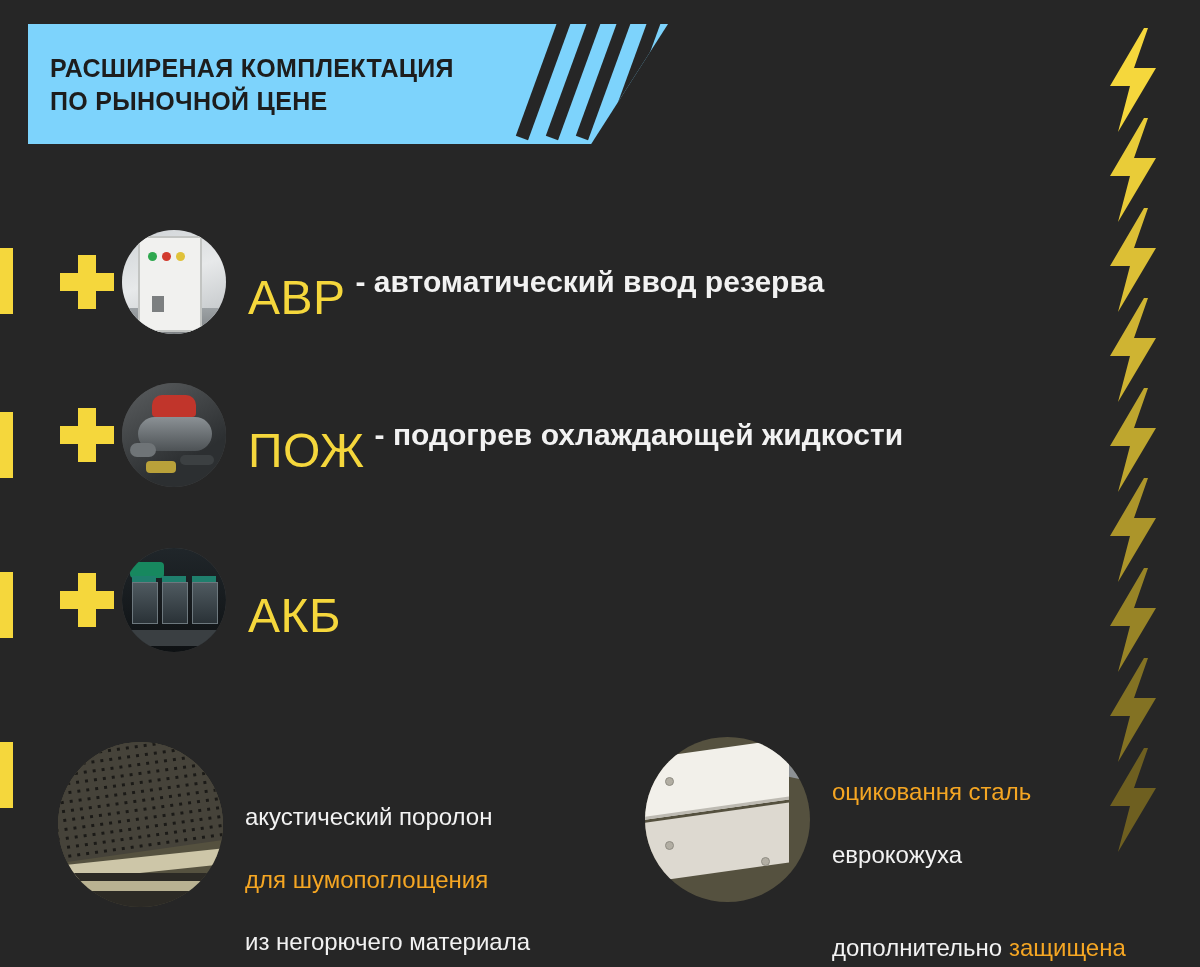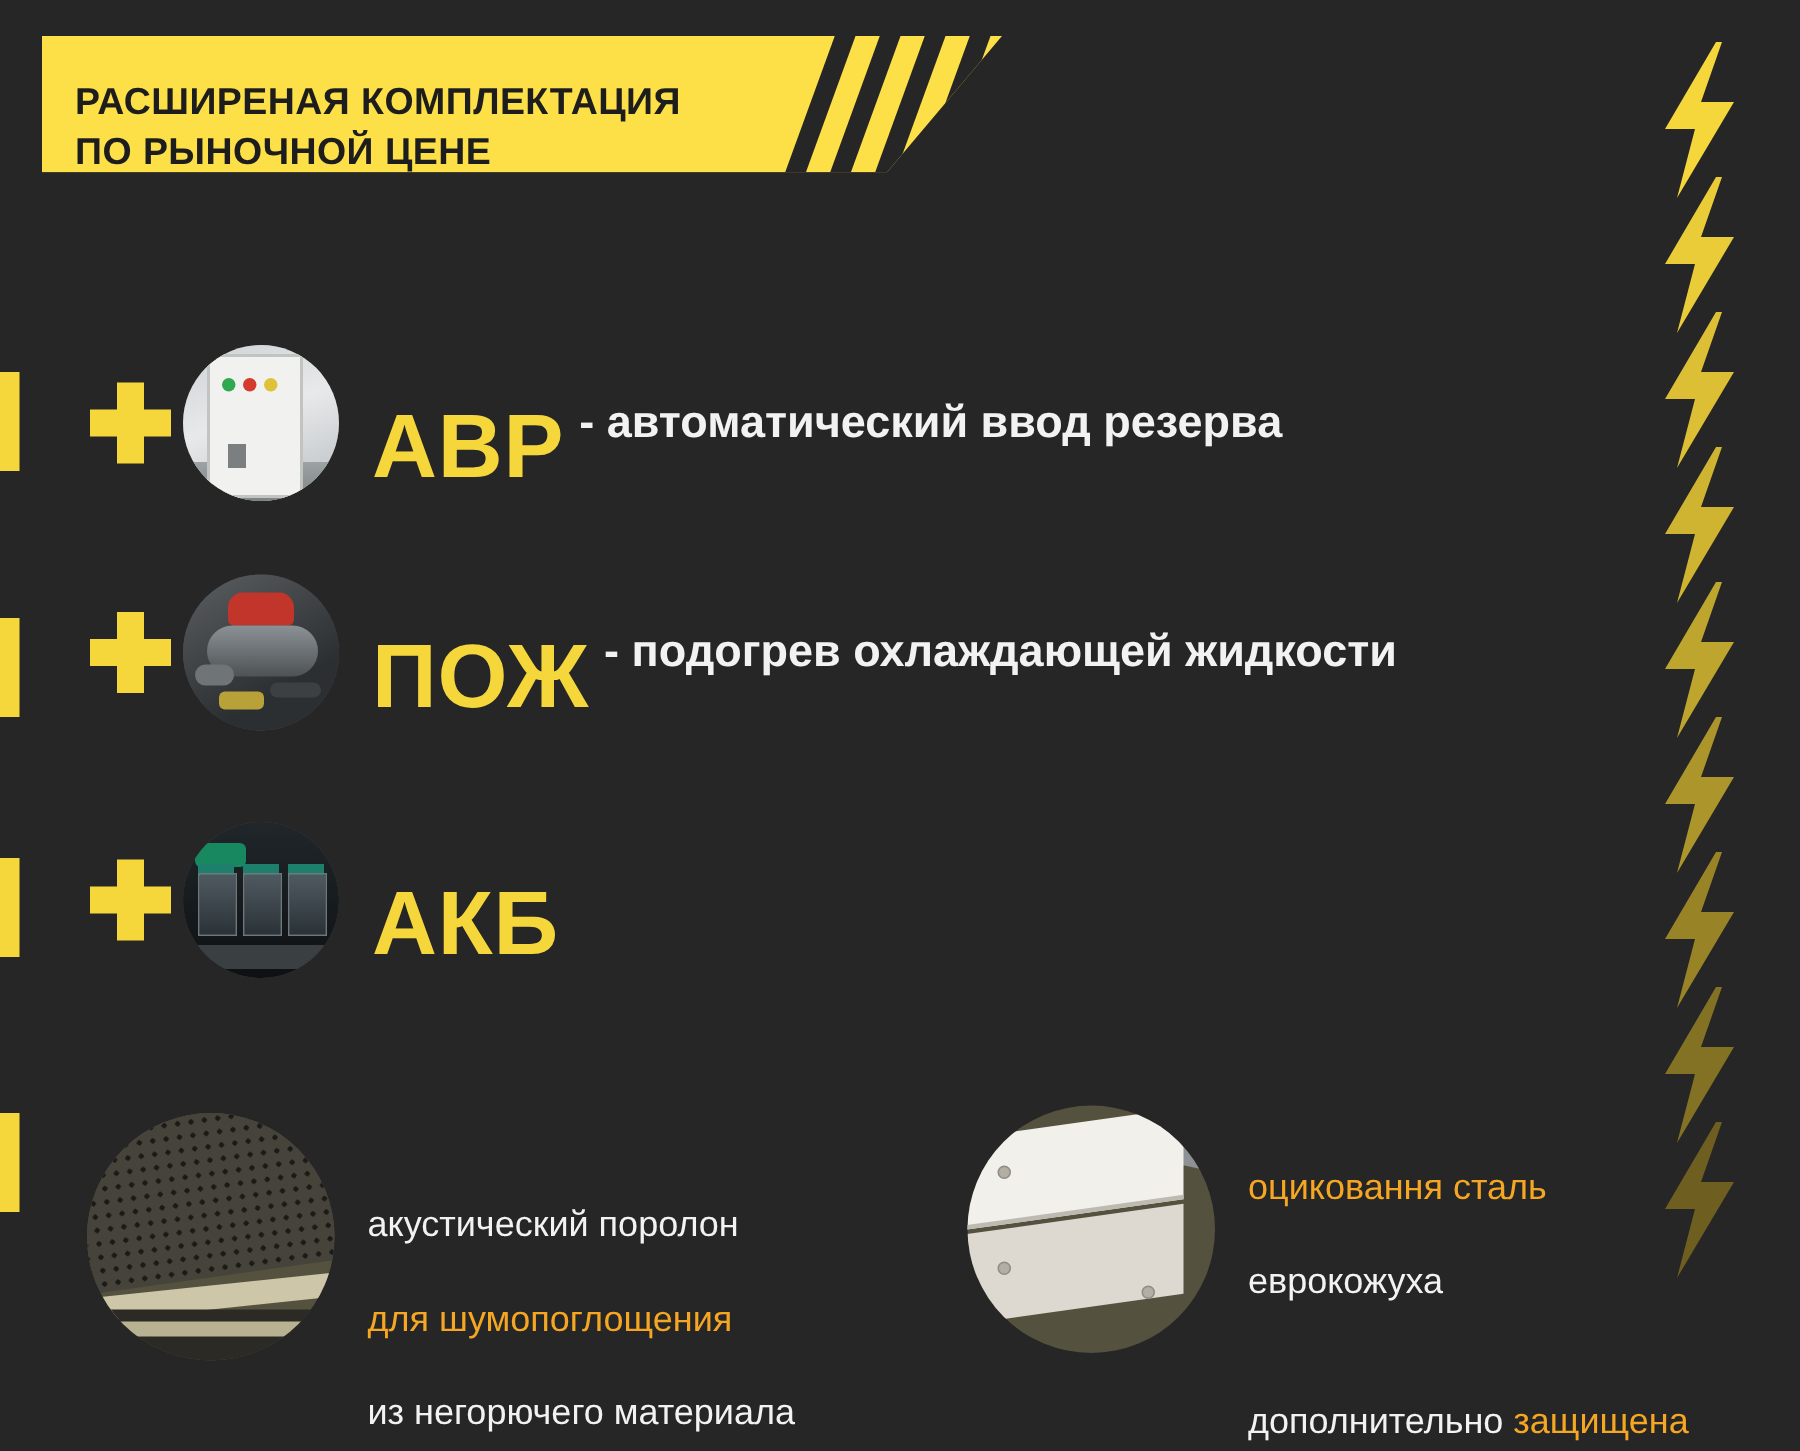--- a/index.html
+++ b/index.html
@@ -12,22 +12,22 @@
   }
   .slide{
     position:absolute;inset:0;
     background:#262626;
   }
 
   
   .header{
     position:absolute;
     left:28px;top:24px;
-    width:640px;height:91px;
-    background:#fde047;
+    width:640px;height:120px;
+    background:#7dd3fc;
     clip-path:polygon(0 0, 100% 0, 88% 100%, 0 100%);
     overflow:hidden;
   }
   .header-title{
     position:absolute;
     left:22px;top:28px;
     color:#1d1d1d;
     font-size:25px;
     font-weight:bold;
     line-height:1.32;
@@ -107,22 +107,22 @@
     flex:0 0 104px;
     overflow:hidden;
     position:relative;
     margin-right:22px;
     background:#4a4a4a;
   }
   .thumb .inner{position:absolute;inset:0;}
 
   .abbr{
     color:#f5d73c;
-    font-size:60px;
-    font-weight:bold;
+    font-size:48px;
+    font-weight:normal;
     letter-spacing:.5px;
     margin-right:10px;
     white-space:nowrap;
     margin-top:30px;
   }
   .desc{
     color:#f2f2f2;
     font-size:30px;
     white-space:nowrap;
     font-weight:bold;

